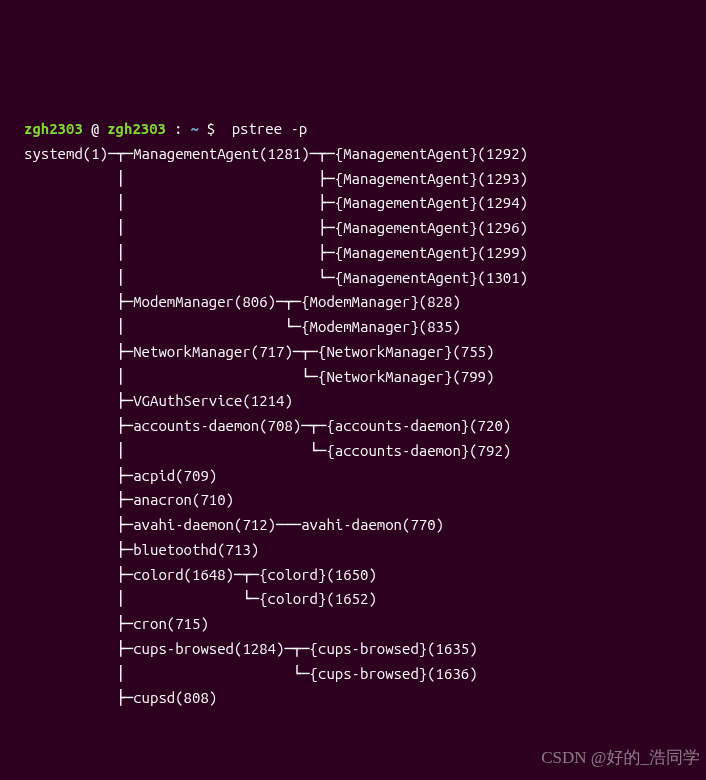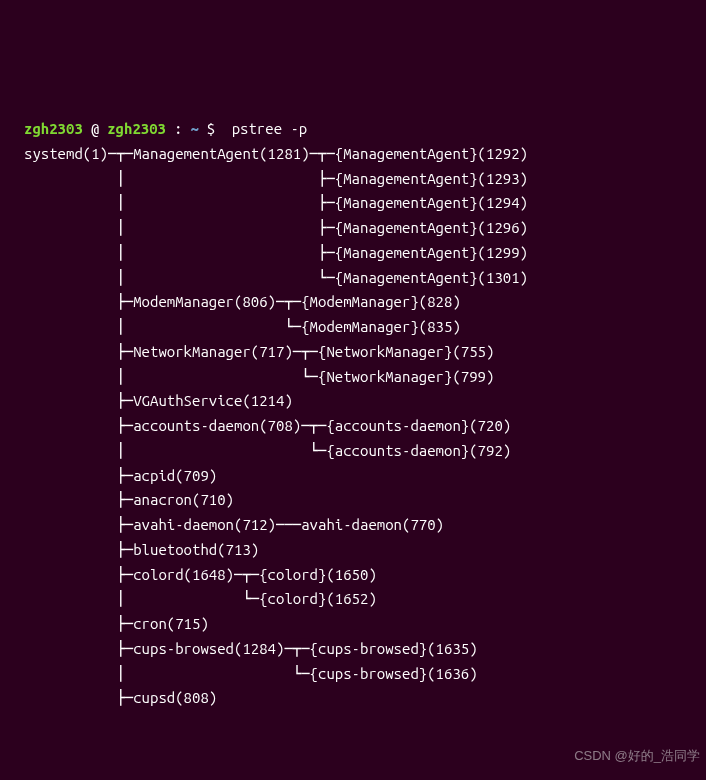--- a/index.html
+++ b/index.html
@@ -19,24 +19,24 @@
   .user   { color: #80d932; font-weight: bold; }
   .host   { color: #80d932; font-weight: bold; }
   .colon  { color: #ffffff; }
   .path   { color: #6f9dc8; font-weight: bold; }
   .dollar { color: #ffffff; }
   .cmd    { color: #ffffff; }
   .tree   { color: #ffffff; }
   .watermark {
     position: absolute;
     right: 10px;
-    bottom: 18px;
+    bottom: 12px;
     color: rgba(220,220,220,0.55);
-    font-family: Liberation Sans, sans-serif;
-    font-size: 13px;
+    font-family: Liberation Serif, serif;
+    font-size: 17px;
     white-space: nowrap;
   }
 </style>
 </head>
 <body>
 
 
 
 <div><span class="user">zgh2303</span><span class="colon">@</span><span class="host">zgh2303</span><span class="colon">:</span><span class="path">~</span><span class="dollar">$ </span><span class="cmd">pstree -p</span>
 <span class="tree">systemd(1)─┬─ManagementAgent(1281)─┬─{ManagementAgent}(1292)</span>

